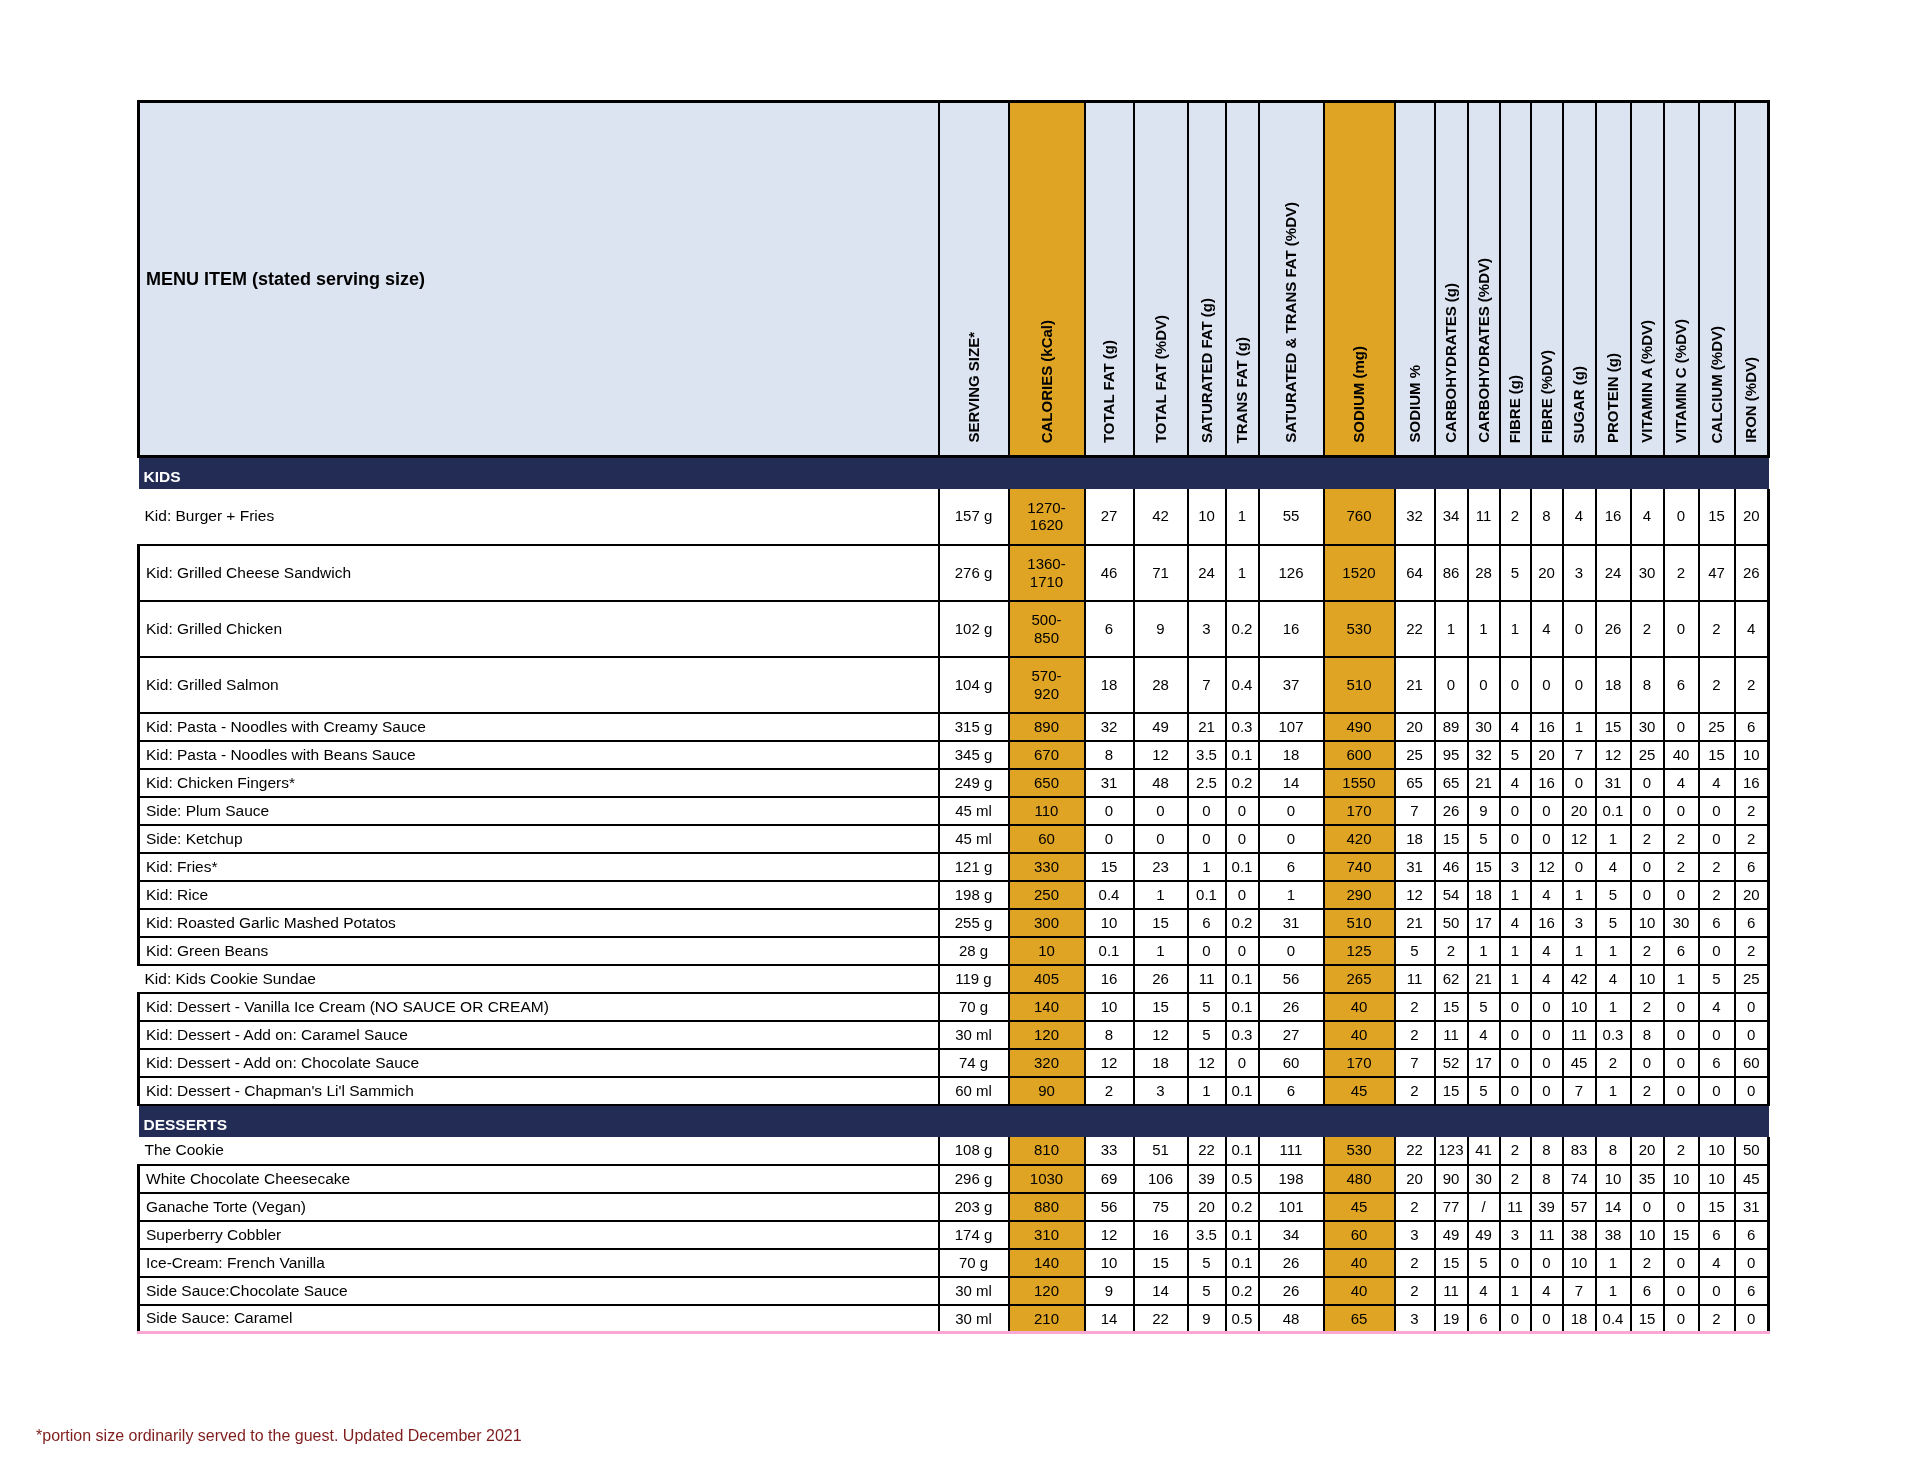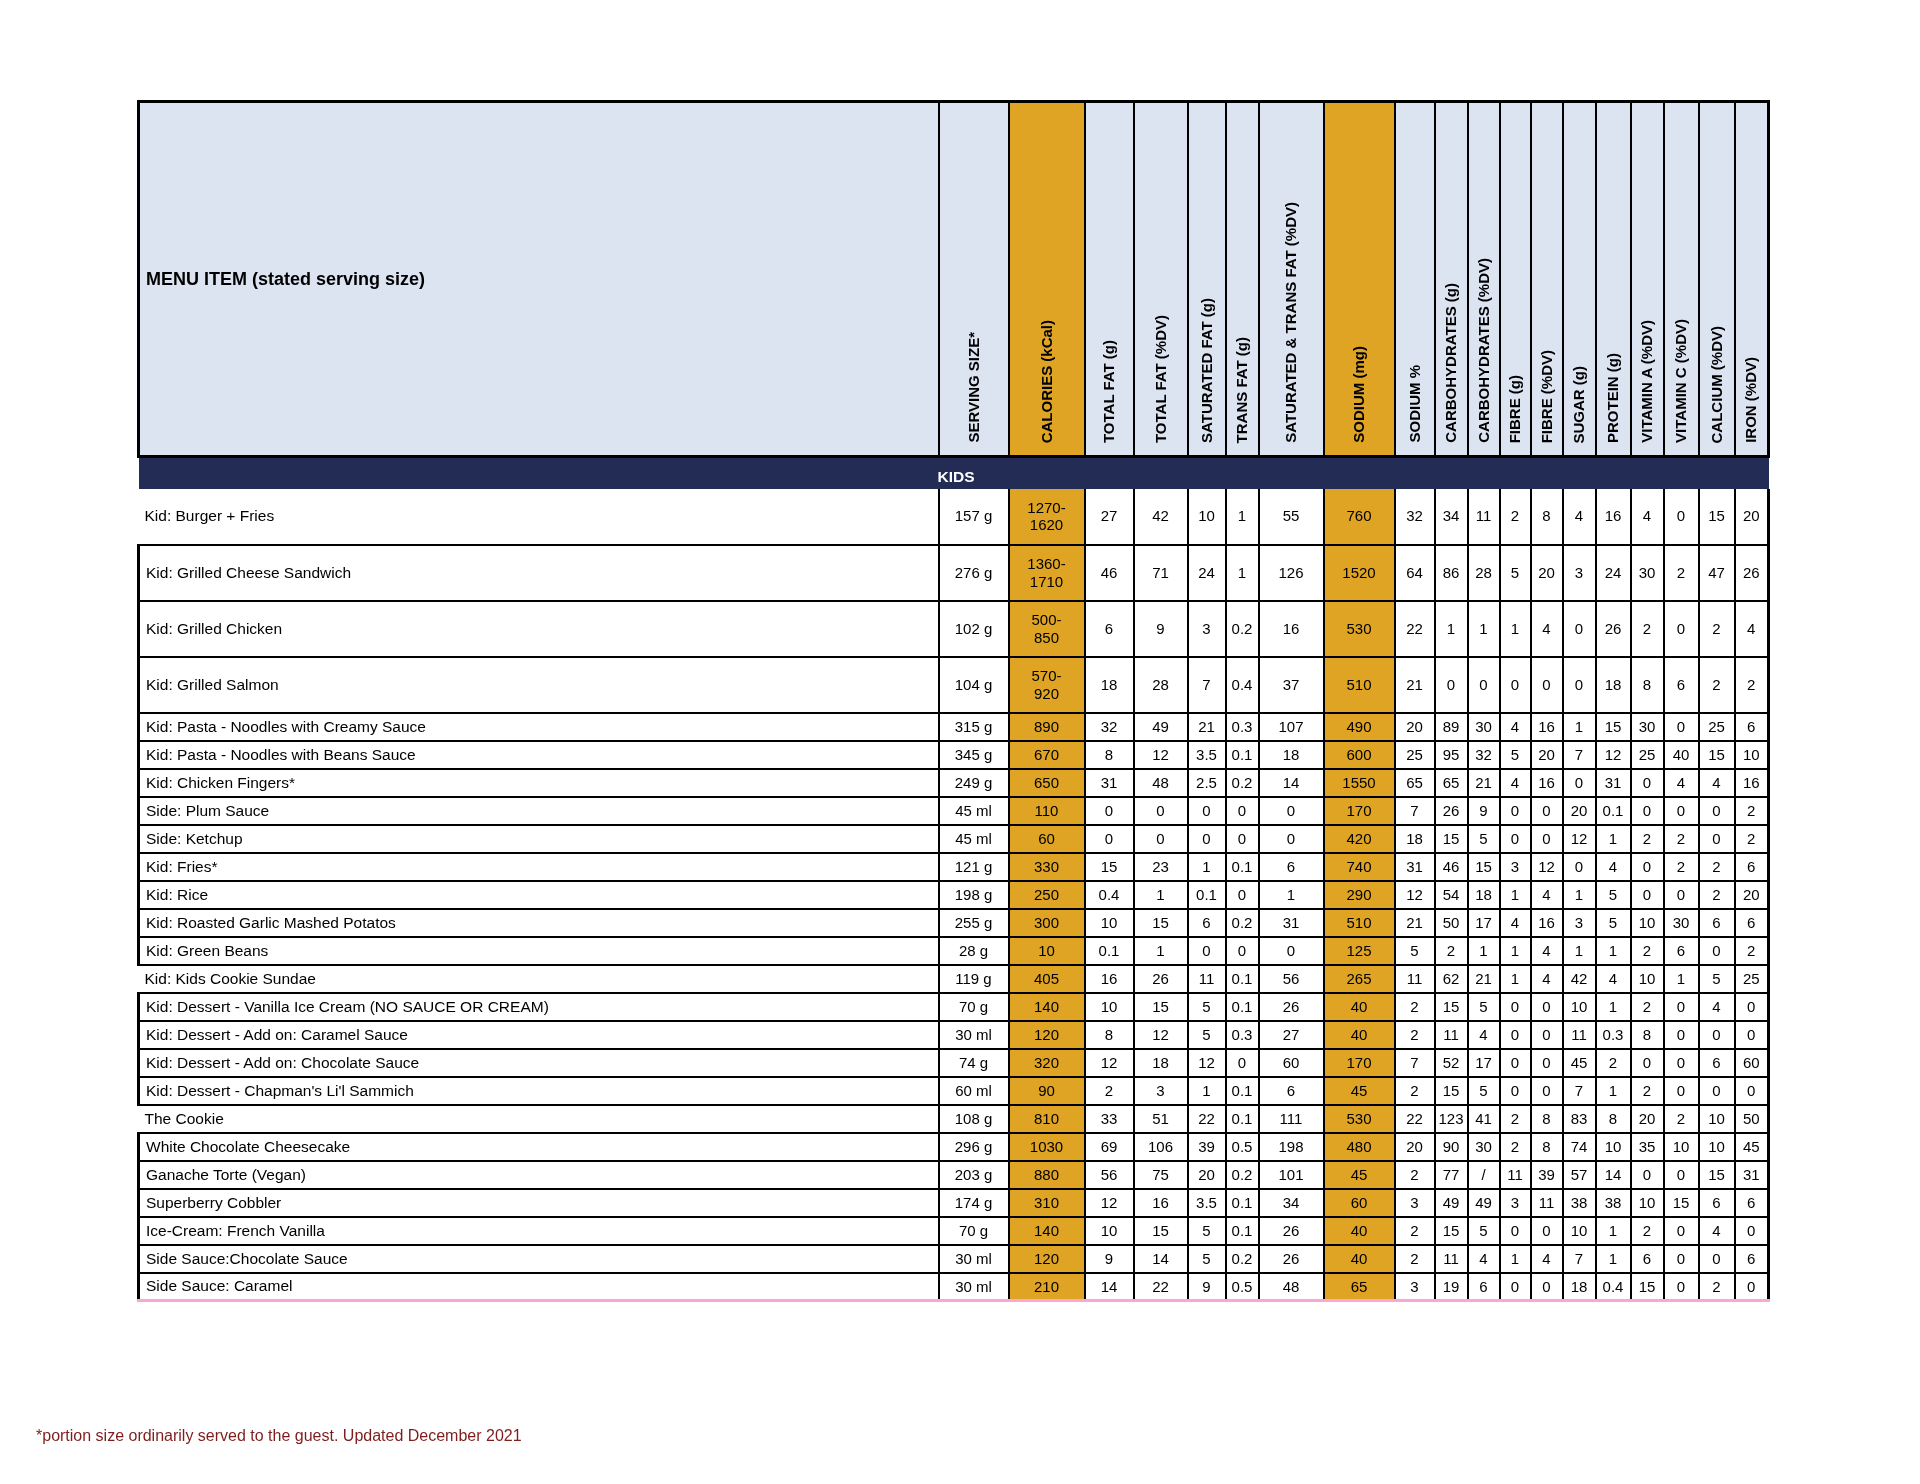--- a/index.html
+++ b/index.html
@@ -54,21 +54,21 @@
 
   
   tr.section-row td {
     border: none;
     background: #222c54;
     color: #ffffff;
     font-weight: bold;
     font-size: 15.5px;
     height: 32px;
     padding: 8px 0 0 5px;
-    text-align: center;
+    text-align: left;
   }
 
   
   tbody td {
     background: #ffffff;
     font-size: 15px;
     text-align: center;
     vertical-align: middle;
     line-height: 1.15;
     padding: 1px 2px;
@@ -541,20 +541,23 @@
           <td>5</td>
           <td>0</td>
           <td>0</td>
           <td>7</td>
           <td>1</td>
           <td>2</td>
           <td>0</td>
           <td>0</td>
           <td>0</td>
         </tr>
+        <tr class="section-row">
+          <td colspan="20">DESSERTS</td>
+        </tr>
         <tr class="row-short fis nb">
           <td class="menu-cell">The Cookie</td>
           <td>108 g</td>
           <td class="col-cal">810</td>
           <td>33</td>
           <td>51</td>
           <td>22</td>
           <td>0.1</td>
           <td>111</td>
           <td class="col-sod">530</td>

